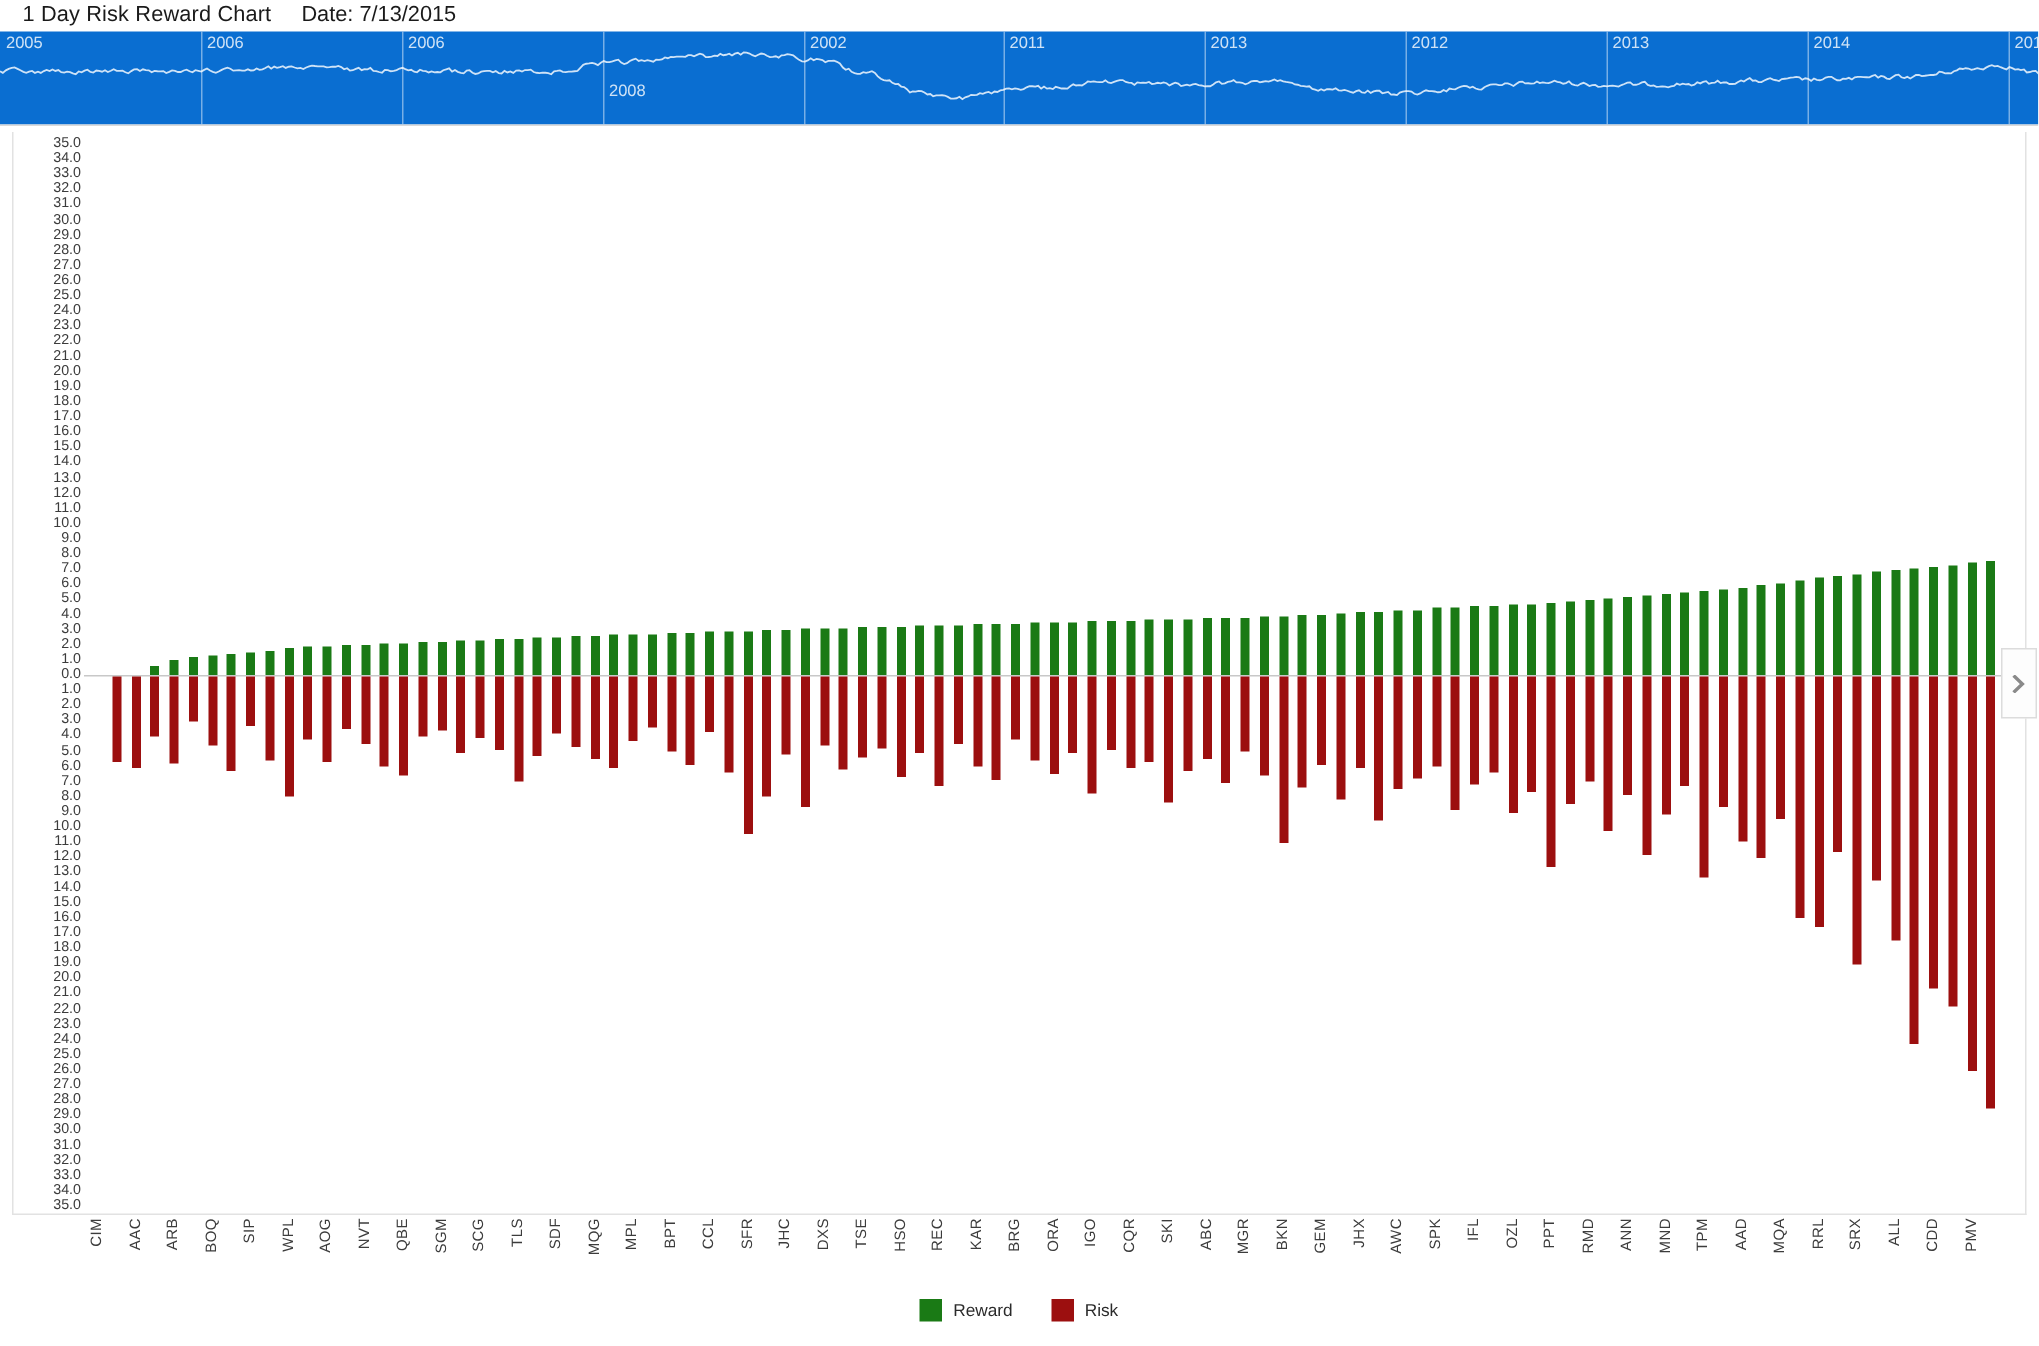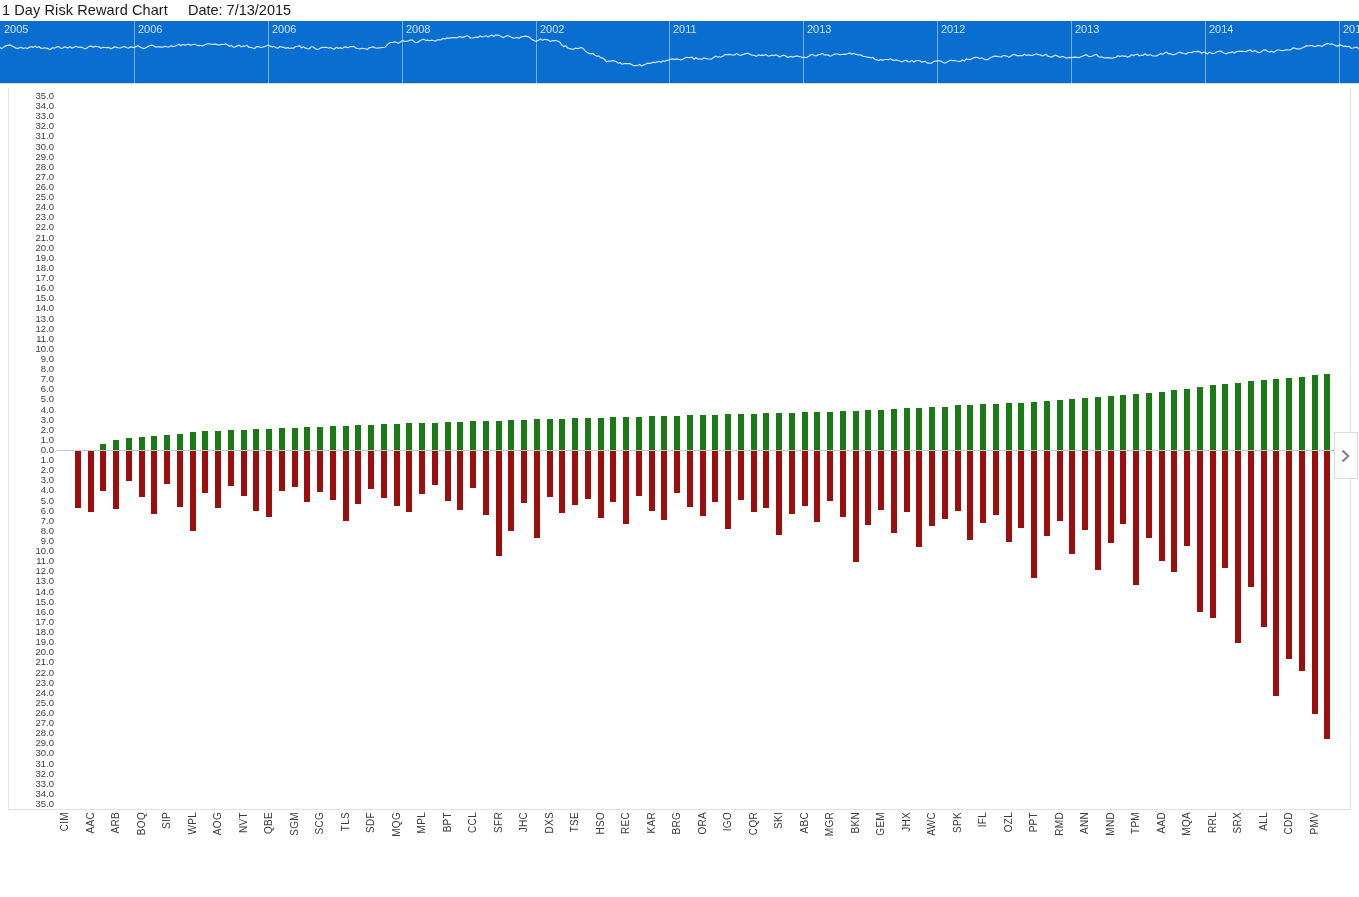--- a/index.html
+++ b/index.html
@@ -18,21 +18,21 @@
 
   
   #titlebar {
     position: absolute;
     left: 0; top: 0;
     width: 1359px; height: 21px;
     color: #1a1a1a;
     font-size: 14.5px;
     line-height: 21px;
     white-space: nowrap;
-    padding-left: 2px;
+    padding-left: 15px;
   }
   #titlebar .t-main { letter-spacing: 0.1px; }
   #titlebar .t-date { margin-left: 16px; }
 
   
   #navigator {
     position: absolute;
     left: 0; top: 21px;
     width: 1359px; height: 62px;
     background: #0a6ed1;
@@ -172,21 +172,21 @@
     <svg id="nav-svg" width="1359" height="62">
       <polyline id="nav-line" fill="none" stroke="#cfe3f7" stroke-width="1.2" points="0.0,26.5 1.9,27.6 3.9,25.9 5.8,24.9 7.8,24.3 9.7,23.9 11.7,24.9 13.6,25.8 15.6,26.9 17.5,27.5 19.4,26.7 21.4,26.3 23.3,27.6 25.3,26.8 27.2,27.6 29.2,26.4 31.1,25.6 33.1,26.4 35.0,25.3 36.9,26.3 38.9,25.7 40.8,27.1 42.8,27.4 44.7,26.8 46.7,27.1 48.6,27.9 50.5,28.5 52.5,26.6 54.4,27.2 56.4,26.1 58.3,25.5 60.3,27.0 62.2,27.4 64.2,26.0 66.1,26.3 68.0,26.8 70.0,25.8 71.9,27.0 73.9,26.2 75.8,25.2 77.8,26.2 79.7,26.3 81.7,26.1 83.6,27.2 85.5,27.9 87.5,26.4 89.4,25.3 91.4,25.1 93.3,26.3 95.3,25.2 97.2,25.7 99.2,25.9 101.1,27.2 103.0,26.3 105.0,26.5 106.9,26.6 108.9,26.4 110.8,27.7 112.8,26.9 114.7,25.9 116.7,26.3 118.6,27.0 120.5,27.0 122.5,26.0 124.4,25.4 126.4,26.5 128.3,27.2 130.3,25.8 132.2,26.2 134.2,26.7 136.1,25.6 138.0,24.7 140.0,26.0 141.9,26.9 143.9,27.6 145.8,26.7 147.8,25.6 149.7,24.7 151.6,24.1 153.6,24.8 155.5,26.1 157.5,25.9 159.4,25.7 161.4,26.1 163.3,26.1 165.3,25.2 167.2,26.0 169.1,25.9 171.1,24.7 173.0,25.6 175.0,25.2 176.9,24.3 178.9,23.2 180.8,24.8 182.8,23.4 184.7,24.2 186.6,23.7 188.6,23.1 190.5,24.3 192.5,23.5 194.4,23.3 196.4,24.0 198.3,24.6 200.3,24.3 202.2,25.0 204.1,24.0 206.1,23.3 208.0,22.7 210.0,23.0 211.9,23.2 213.9,23.3 215.8,23.2 217.8,23.9 219.7,23.8 221.6,23.4 223.6,23.5 225.5,22.9 227.5,23.7 229.4,25.2 231.4,24.5 233.3,26.1 235.2,25.8 237.2,24.9 239.1,24.2 241.1,25.8 243.0,25.1 245.0,25.2 246.9,24.3 248.9,26.3 250.8,26.4 252.7,27.0 254.7,27.5 256.6,25.6 258.6,25.7 260.5,26.5 262.5,26.2 264.4,25.7 266.4,24.7 268.3,24.2 270.2,25.1 272.2,25.9 274.1,25.5 276.1,26.8 278.0,27.2 280.0,25.5 281.9,26.2 283.9,26.4 285.8,27.3 287.7,26.6 289.7,27.3 291.6,27.0 293.6,27.2 295.5,25.8 297.5,25.2 299.4,24.6 301.4,26.7 303.3,25.7 305.2,26.9 307.2,27.6 309.1,27.9 311.1,26.0 313.0,25.8 315.0,27.5 316.9,28.3 318.8,28.0 320.8,26.8 322.7,26.4 324.7,26.3 326.6,26.3 328.6,27.2 330.5,26.4 332.5,27.7 334.4,28.0 336.3,26.3 338.3,27.3 340.2,26.6 342.2,27.6 344.1,26.1 346.1,25.9 348.0,26.7 350.0,25.7 351.9,25.7 353.8,25.4 355.8,27.0 357.7,27.5 359.7,27.8 361.6,27.4 363.6,27.5 365.5,27.8 367.5,28.5 369.4,26.6 371.3,26.3 373.3,25.9 375.2,26.9 377.2,27.1 379.1,26.8 381.1,26.7 383.0,26.5 385.0,26.3 386.9,24.2 388.8,22.2 390.8,21.5 392.7,21.3 394.7,20.9 396.6,21.4 398.6,22.4 400.5,20.8 402.5,19.7 404.4,20.4 406.3,20.4 408.3,19.9 410.2,19.2 412.2,18.8 414.1,20.7 416.1,21.7 418.0,21.1 419.9,19.7 421.9,18.8 423.8,18.1 425.8,19.6 427.7,19.1 429.7,19.7 431.6,19.1 433.6,19.6 435.5,20.1 437.4,18.8 439.4,18.9 441.3,18.6 443.3,17.3 445.2,17.8 447.2,16.9 449.1,17.1 451.1,16.8 453.0,16.7 454.9,16.7 456.9,16.9 458.8,15.8 460.8,15.7 462.7,16.5 464.7,15.6 466.6,14.8 468.6,15.4 470.5,17.1 472.4,17.0 474.4,16.7 476.3,16.1 478.3,16.3 480.2,14.9 482.2,15.8 484.1,15.5 486.1,14.8 488.0,16.0 489.9,14.8 491.9,14.2 493.8,15.5 495.8,13.9 497.7,14.1 499.7,14.7 501.6,15.8 503.5,16.5 505.5,15.5 507.4,14.7 509.4,15.0 511.3,16.2 513.3,17.1 515.2,16.9 517.2,16.5 519.1,17.4 521.0,15.9 523.0,15.7 524.9,15.1 526.9,15.4 528.8,15.9 530.8,17.5 532.7,18.9 534.7,19.9 536.6,20.1 538.5,19.3 540.5,17.9 542.4,19.2 544.4,18.3 546.3,18.6 548.3,19.1 550.2,20.5 552.2,19.6 554.1,19.6 556.0,19.5 558.0,20.2 559.9,21.3 561.9,24.0 563.8,25.5 565.8,24.8 567.7,26.9 569.7,27.7 571.6,28.2 573.5,28.2 575.5,27.1 577.4,27.6 579.4,27.1 581.3,26.5 583.3,27.6 585.2,29.9 587.2,31.5 589.1,32.4 591.0,32.8 593.0,32.5 594.9,34.2 596.9,35.1 598.8,35.0 600.8,36.7 602.7,37.1 604.6,38.5 606.6,40.7 608.5,40.0 610.5,40.1 612.4,39.6 614.4,39.8 616.3,40.7 618.3,42.0 620.2,41.7 622.1,43.2 624.1,42.6 626.0,42.6 628.0,42.5 629.9,42.7 631.9,43.6 633.8,44.7 635.8,44.7 637.7,44.5 639.6,43.5 641.6,45.1 643.5,43.9 645.5,43.3 647.4,42.2 649.4,42.4 651.3,42.2 653.3,41.1 655.2,41.6 657.1,40.8 659.1,40.3 661.0,41.3 663.0,40.0 664.9,40.3 666.9,39.3 668.8,38.9 670.8,38.1 672.7,37.9 674.6,38.5 676.6,37.9 678.5,38.3 680.5,38.9 682.4,38.4 684.4,37.2 686.3,36.4 688.2,36.5 690.2,36.7 692.1,36.2 694.1,38.1 696.0,36.7 698.0,38.1 699.9,37.8 701.9,38.4 703.8,36.9 705.7,37.4 707.7,38.0 709.6,38.0 711.6,38.1 713.5,36.5 715.5,35.2 717.4,36.0 719.4,35.8 721.3,36.0 723.2,34.9 725.2,33.3 727.1,33.6 729.1,33.3 731.0,33.6 733.0,33.8 734.9,33.8 736.9,32.6 738.8,34.0 740.7,34.4 742.7,33.6 744.6,32.9 746.6,32.4 748.5,32.4 750.5,33.6 752.4,34.1 754.4,34.3 756.3,35.6 758.2,33.9 760.2,34.3 762.1,34.1 764.1,34.3 766.0,33.6 768.0,35.0 769.9,34.8 771.8,34.2 773.8,34.6 775.7,33.9 777.7,34.5 779.6,36.0 781.6,34.9 783.5,34.1 785.5,34.7 787.4,36.4 789.3,35.9 791.3,35.4 793.2,36.0 795.2,35.3 797.1,34.9 799.1,35.7 801.0,36.0 803.0,36.6 804.9,36.4 806.8,36.5 808.8,35.3 810.7,33.9 812.7,33.3 814.6,34.9 816.6,34.6 818.5,33.6 820.5,33.3 822.4,32.4 824.3,33.9 826.3,33.9 828.2,34.2 830.2,35.2 832.1,34.5 834.1,33.3 836.0,33.0 838.0,33.0 839.9,33.9 841.8,33.5 843.8,33.1 845.7,33.4 847.7,32.8 849.6,32.0 851.6,33.0 853.5,32.4 855.5,33.2 857.4,33.6 859.3,33.9 861.3,34.2 863.2,35.3 865.2,35.5 867.1,36.2 869.1,36.4 871.0,36.8 872.9,36.5 874.9,38.3 876.8,38.8 878.8,39.5 880.7,38.5 882.7,39.4 884.6,38.5 886.6,38.5 888.5,38.7 890.4,37.8 892.4,39.2 894.3,39.4 896.3,38.9 898.2,39.5 900.2,40.3 902.1,40.8 904.1,39.8 906.0,39.2 907.9,40.6 909.9,40.9 911.8,39.4 913.8,41.0 915.7,39.9 917.7,39.5 919.6,39.5 921.6,41.2 923.5,40.7 925.4,40.3 927.4,42.1 929.3,42.0 931.3,42.4 933.2,40.7 935.2,40.1 937.1,39.8 939.1,39.8 941.0,40.1 942.9,41.5 944.9,42.1 946.8,41.3 948.8,40.0 950.7,39.2 952.7,39.7 954.6,39.7 956.5,40.0 958.5,40.5 960.4,40.4 962.4,39.0 964.3,40.0 966.3,38.0 968.2,38.4 970.2,38.6 972.1,37.5 974.0,36.7 976.0,36.3 977.9,36.5 979.9,37.5 981.8,36.8 983.8,38.0 985.7,38.6 987.7,38.7 989.6,37.2 991.5,36.2 993.5,35.4 995.4,35.2 997.4,35.3 999.3,35.7 1001.3,35.8 1003.2,34.6 1005.2,34.6 1007.1,35.3 1009.0,36.3 1011.0,34.9 1012.9,33.6 1014.9,33.4 1016.8,34.6 1018.8,34.5 1020.7,34.7 1022.7,34.6 1024.6,33.3 1026.5,34.4 1028.5,33.9 1030.4,34.3 1032.4,34.4 1034.3,33.7 1036.3,32.8 1038.2,33.6 1040.2,33.9 1042.1,34.8 1044.0,34.4 1046.0,33.2 1047.9,35.1 1049.9,35.7 1051.8,36.1 1053.8,34.9 1055.7,34.2 1057.6,35.1 1059.6,36.4 1061.5,35.7 1063.5,35.6 1065.4,36.9 1067.4,36.8 1069.3,36.3 1071.3,36.6 1073.2,36.3 1075.1,36.1 1077.1,36.4 1079.0,36.7 1081.0,35.7 1082.9,35.0 1084.9,34.1 1086.8,33.9 1088.8,35.6 1090.7,35.5 1092.6,35.0 1094.6,33.9 1096.5,33.5 1098.5,35.6 1100.4,36.2 1102.4,36.0 1104.3,36.9 1106.3,36.8 1108.2,36.6 1110.1,36.8 1112.1,37.2 1114.0,36.6 1116.0,36.3 1117.9,34.7 1119.9,35.5 1121.8,34.8 1123.8,35.2 1125.7,35.0 1127.6,36.0 1129.6,35.4 1131.5,33.8 1133.5,34.6 1135.4,33.6 1137.4,33.1 1139.3,34.9 1141.2,34.3 1143.2,34.1 1145.1,32.8 1147.1,34.4 1149.0,33.9 1151.0,34.0 1152.9,35.0 1154.9,35.0 1156.8,34.9 1158.7,33.7 1160.7,32.6 1162.6,33.4 1164.6,32.0 1166.5,31.1 1168.5,32.8 1170.4,32.6 1172.4,33.7 1174.3,33.7 1176.2,32.7 1178.2,31.8 1180.1,31.1 1182.1,32.1 1184.0,32.5 1186.0,33.0 1187.9,31.7 1189.9,31.5 1191.8,31.3 1193.7,30.7 1195.7,30.6 1197.6,30.3 1199.6,30.6 1201.5,32.2 1203.5,31.2 1205.4,31.5 1207.4,32.9 1209.3,31.3 1211.2,32.2 1213.2,32.5 1215.1,32.0 1217.1,30.7 1219.0,30.3 1221.0,30.2 1222.9,31.5 1224.8,32.5 1226.8,32.6 1228.7,31.5 1230.7,31.6 1232.6,30.9 1234.6,32.0 1236.5,30.5 1238.5,30.3 1240.4,30.3 1242.3,30.4 1244.3,30.5 1246.2,30.6 1248.2,29.6 1250.1,29.0 1252.1,30.8 1254.0,29.6 1256.0,30.1 1257.9,31.4 1259.8,31.7 1261.8,30.3 1263.7,29.1 1265.7,28.8 1267.6,30.5 1269.6,31.0 1271.5,30.2 1273.5,31.3 1275.4,30.2 1277.3,29.0 1279.3,29.0 1281.2,29.7 1283.2,29.5 1285.1,29.2 1287.1,28.9 1289.0,29.0 1291.0,28.6 1292.9,26.8 1294.8,27.1 1296.8,27.9 1298.7,27.8 1300.7,27.9 1302.6,26.5 1304.6,25.9 1306.5,24.7 1308.5,25.0 1310.4,24.5 1312.3,24.7 1314.3,25.6 1316.2,25.1 1318.2,24.4 1320.1,24.9 1322.1,25.3 1324.0,24.1 1325.9,23.1 1327.9,22.5 1329.8,23.2 1331.8,22.9 1333.7,23.8 1335.7,24.6 1337.6,25.3 1339.6,23.7 1341.5,24.4 1343.4,25.4 1345.4,25.1 1347.3,25.7 1349.3,25.3 1351.2,27.3 1353.2,27.0 1355.1,26.4 1357.1,26.3 1359.0,28.0"></polyline>
     </svg>
     <div id="nav-ticks">
         <div class="nav-year" style="left: 0px;">2005</div>
         <div class="nav-sep" style="left: 134px;"></div>
         <div class="nav-year" style="left: 134px;">2006</div>
         <div class="nav-sep" style="left: 268px;"></div>
         <div class="nav-year" style="left: 268px;">2006</div>
         <div class="nav-sep" style="left: 402px;"></div>
-        <div class="nav-year" style="left: 402px;">2008</div>
+        <div class="nav-year" style="left: 402px; margin-top: 32px;">2008</div>
         <div class="nav-sep" style="left: 536px;"></div>
         <div class="nav-year" style="left: 536px;">2002</div>
         <div class="nav-sep" style="left: 669px;"></div>
         <div class="nav-year" style="left: 669px;">2011</div>
         <div class="nav-sep" style="left: 803px;"></div>
         <div class="nav-year" style="left: 803px;">2013</div>
         <div class="nav-sep" style="left: 937px;"></div>
         <div class="nav-year" style="left: 937px;">2012</div>
         <div class="nav-sep" style="left: 1071px;"></div>
         <div class="nav-year" style="left: 1071px;">2013</div>
@@ -528,14 +528,24 @@
       <div class="xtick" style="left: 1074px;">TPM</div>
       <div class="xtick" style="left: 1099.5px;">AAD</div>
       <div class="xtick" style="left: 1125px;">MQA</div>
       <div class="xtick" style="left: 1150.5px;">RRL</div>
       <div class="xtick" style="left: 1176px;">SRX</div>
       <div class="xtick" style="left: 1201.5px;">ALL</div>
       <div class="xtick" style="left: 1227px;">CDD</div>
       <div class="xtick" style="left: 1252.5px;">PMV</div>
     </div>
 
+  <div id="legend">
+    <div class="leg-item">
+      <span class="swatch" id="sw-reward" style="background: rgb(26, 122, 21);"></span>
+      <span class="leg-label">Reward</span>
+    </div>
+    <div class="leg-item">
+      <span class="swatch" id="sw-risk" style="background: rgb(156, 15, 15);"></span>
+      <span class="leg-label">Risk</span>
+    </div>
+  </div>
 
 </div>
 
 </body></html>

